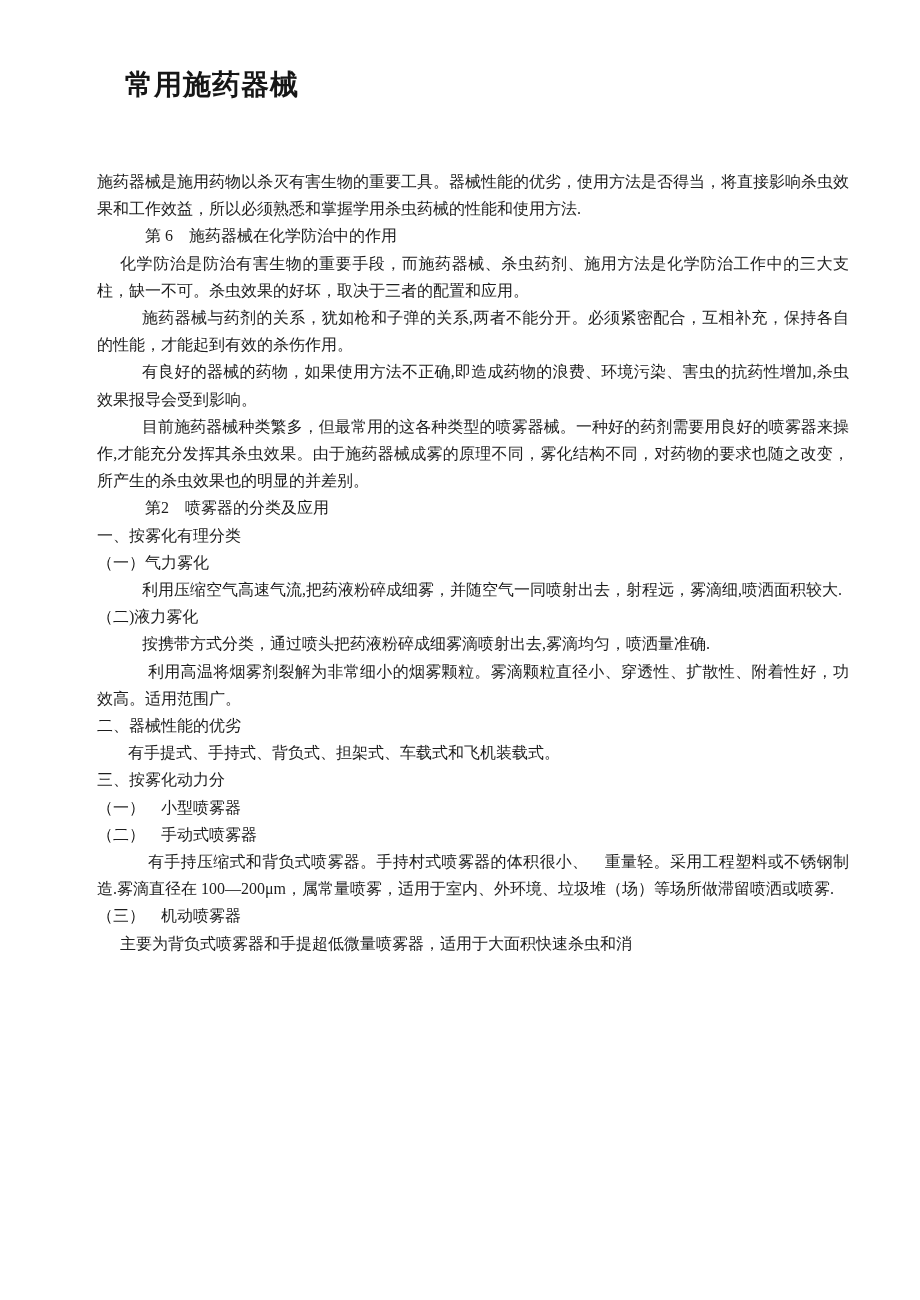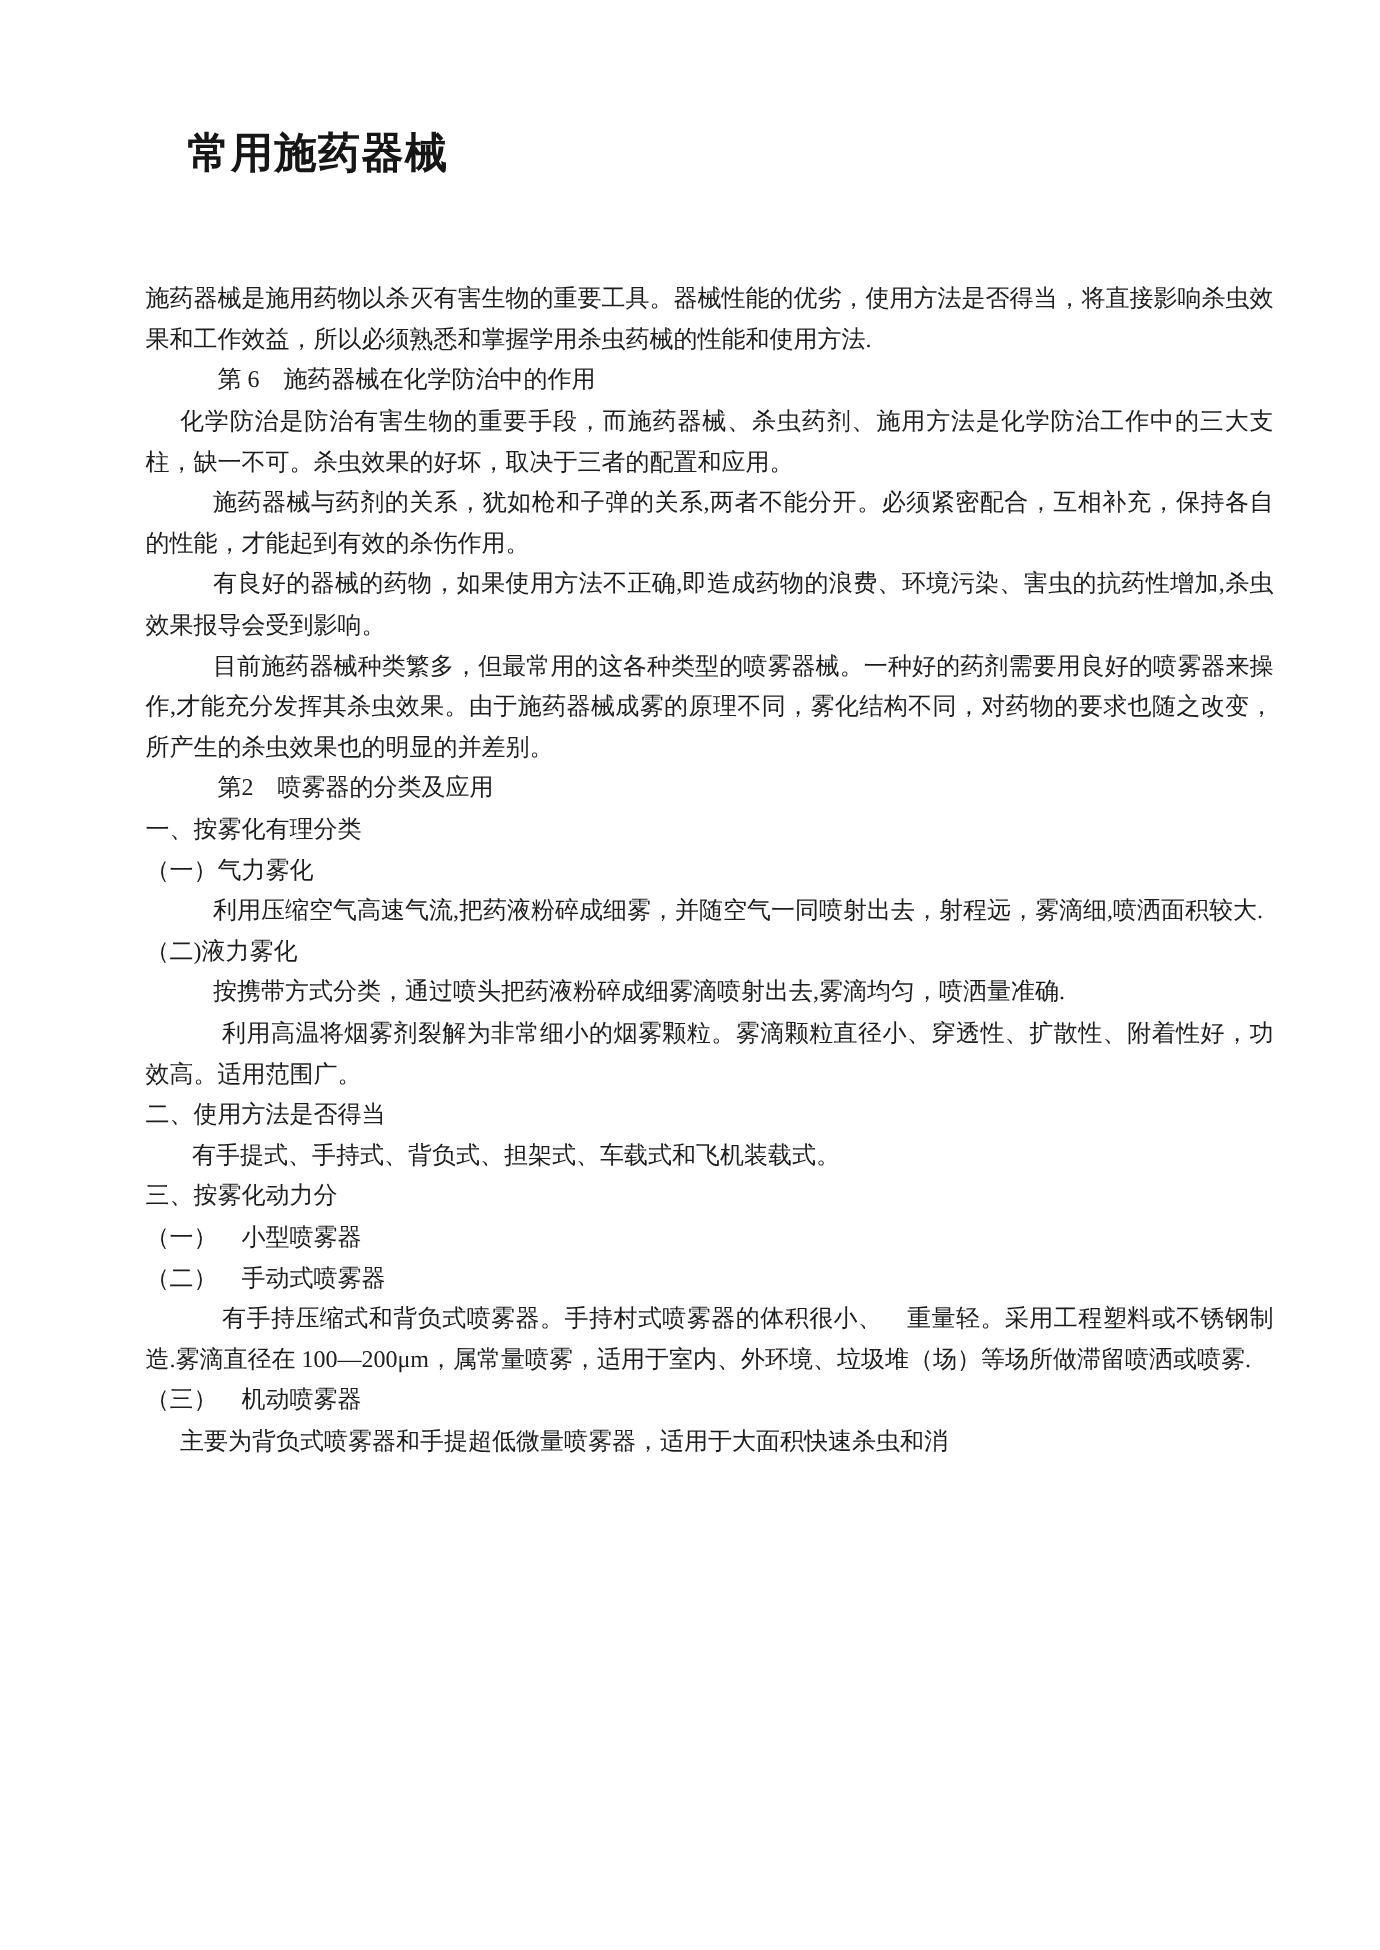--- a/index.html
+++ b/index.html
@@ -12,21 +12,21 @@
     width: 920px;
     height: 1300px;
     background: #ffffff;
     overflow: hidden;
     font-family: "Liberation Serif", "DejaVu Serif", serif;
     color: #1d1d1d;
   }
   .doc {
     position: absolute;
     left: 97px;
-    top: 86px;
+    top: 68px;
     width: 752px;
   }
   .doc-title {
     margin: 0 0 0 28px;
     font-size: 28px;
     line-height: 34px;
     font-weight: bold;
     letter-spacing: 1px;
     color: #161616;
   }
@@ -64,21 +64,21 @@
       <p class="ind2">施药器械与药剂的关系，犹如枪和子弹的关系,两者不能分开。必须紧密配合，互相补充，保持各自的性能，才能起到有效的杀伤作用。</p>
       <p class="ind2">有良好的器械的药物，如果使用方法不正确,即造成药物的浪费、环境污染、害虫的抗药性增加,杀虫效果报导会受到影响。</p>
       <p class="ind2">目前施药器械种类繁多，但最常用的这各种类型的喷雾器械。一种好的药剂需要用良好的喷雾器来操作,才能充分发挥其杀虫效果。由于施药器械成雾的原理不同，雾化结构不同，对药物的要求也随之改变，所产生的杀虫效果也的明显的并差别。</p>
       <p class="indh">第2　喷雾器的分类及应用</p>
       <p class="ind0">一、按雾化有理分类</p>
       <p class="ind0">（一）气力雾化</p>
       <p class="ind2">利用压缩空气高速气流,把药液粉碎成细雾，并随空气一同喷射出去，射程远，雾滴细,喷洒面积较大.</p>
       <p class="ind0">（二)液力雾化</p>
       <p class="ind2">按携带方式分类，通过喷头把药液粉碎成细雾滴喷射出去,雾滴均匀，喷洒量准确.</p>
       <p class="ind25">利用高温将烟雾剂裂解为非常细小的烟雾颗粒。雾滴颗粒直径小、穿透性、扩散性、附着性好，功效高。适用范围广。</p>
-      <p class="ind0">二、使用方法是否得当</p>
+      <p class="ind0">二、器械性能的优劣</p>
       <p class="ind15">有手提式、手持式、背负式、担架式、车载式和飞机装载式。</p>
       <p class="ind0">三、按雾化动力分</p>
       <p class="ind0">（一）　小型喷雾器</p>
       <p class="ind0">（二）　手动式喷雾器</p>
       <p class="ind25">有手持压缩式和背负式喷雾器。手持村式喷雾器的体积很小、　重量轻。采用工程塑料或不锈钢制造.雾滴直径在 100—200μm，属常量喷雾，适用于室内、外环境、垃圾堆（场）等场所做滞留喷洒或喷雾.</p>
       <p class="ind0">（三）　机动喷雾器</p>
       <p class="ind1">主要为背负式喷雾器和手提超低微量喷雾器，适用于大面积快速杀虫和消</p>
     </div>
 
   </div>

